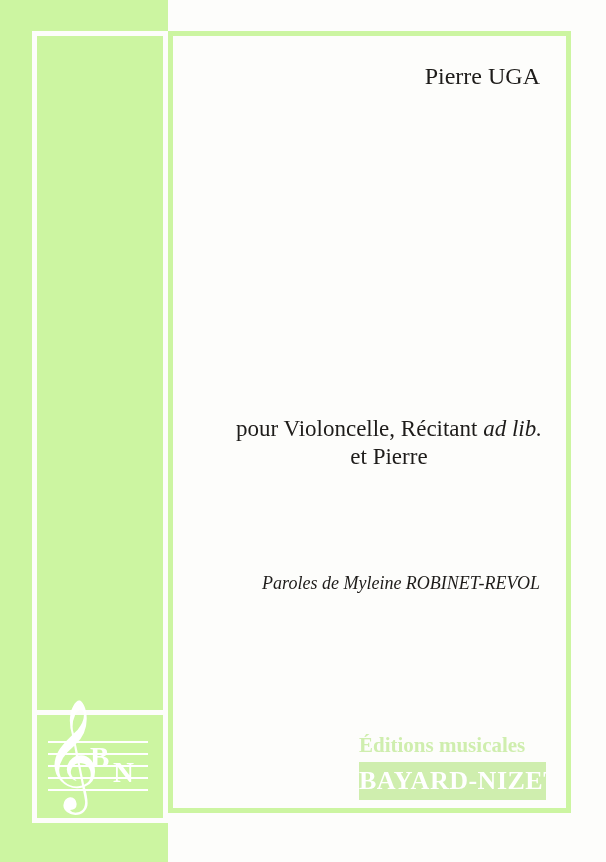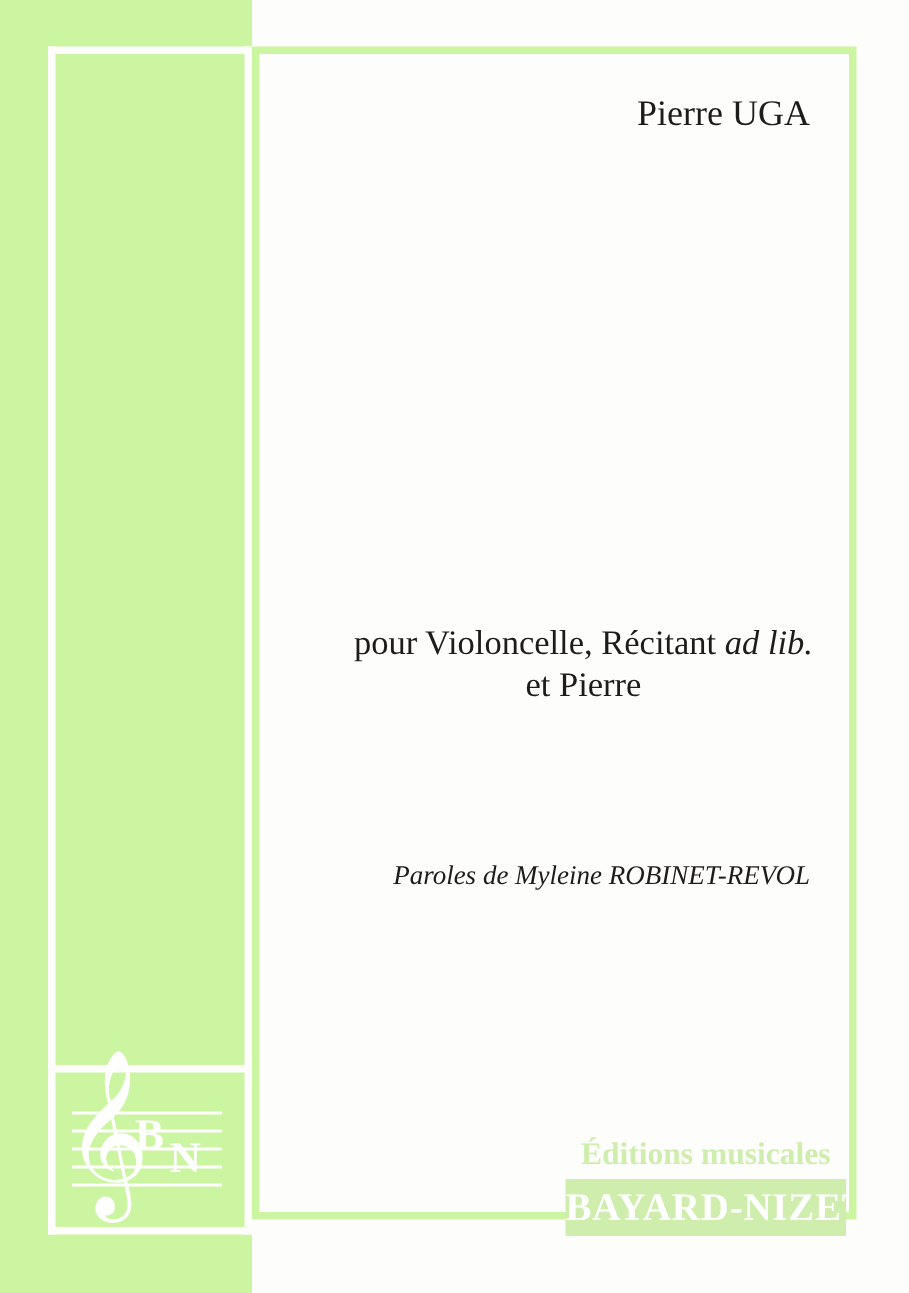--- a/index.html
+++ b/index.html
@@ -62,21 +62,21 @@
     position:absolute;top:415px;right:64px;
     font-size:23px;line-height:28px;text-align:center;
   }
   .instrumentation .it{font-style:italic;}
   .credit{
     position:absolute;top:537px;right:66px;
     font-size:18px;font-style:italic;line-height:1.2;margin-top:36px;
   }
 
   
-  .publisher{position:absolute;left:377px;top:733px;width:187px;text-align:center;margin-top:24px;}
+  .publisher{position:absolute;left:359px;top:733px;width:187px;}
   .pub-tagline{
     color:var(--pub-green);
     font-size:21px;font-weight:bold;line-height:24px;
   }
   .pub-box{
     margin-top:5px;height:38px;
     background:var(--pub-green);
     color:#fff;font-weight:bold;font-size:26px;line-height:38px;
     letter-spacing:0.5px;
     overflow:hidden;white-space:nowrap;

